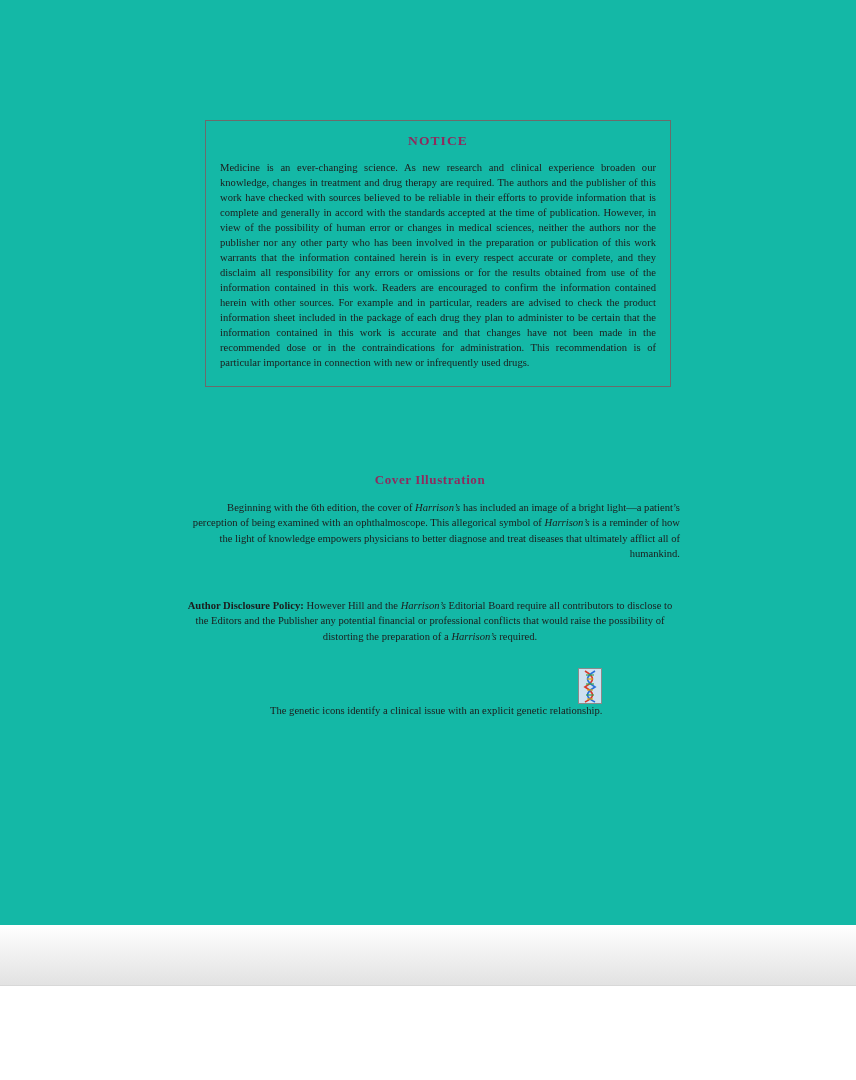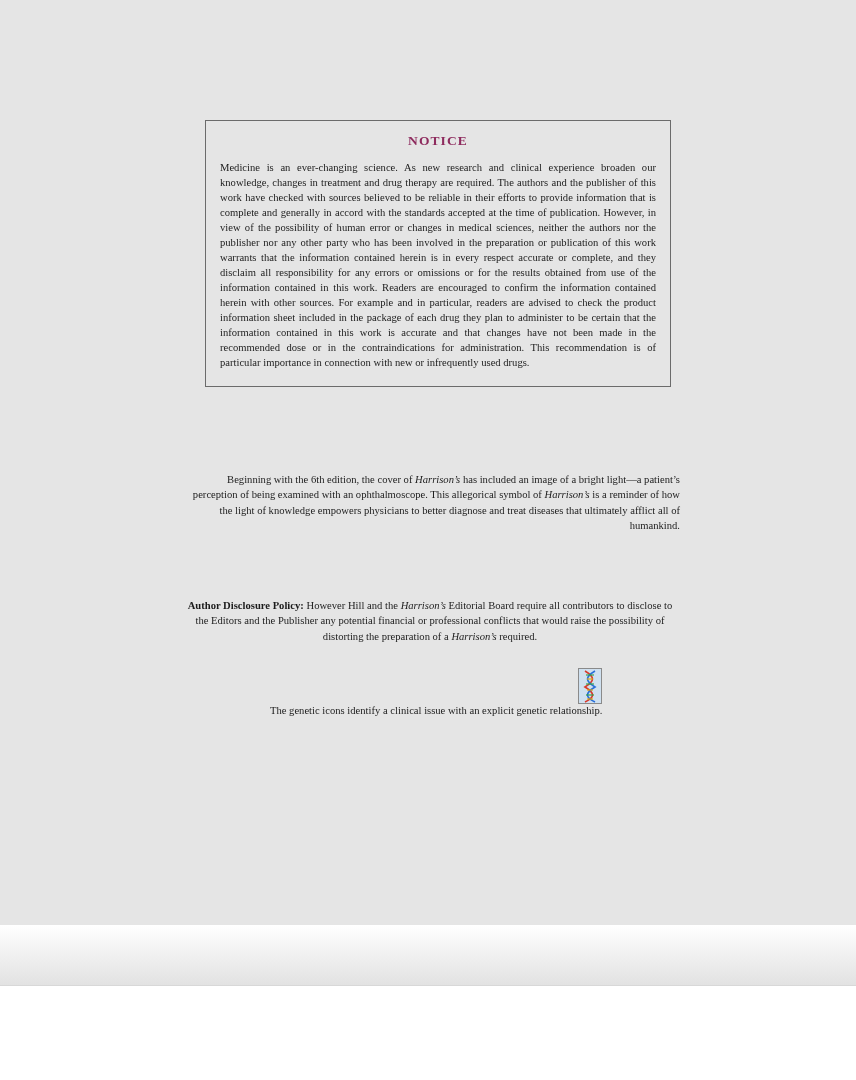--- a/index.html
+++ b/index.html
@@ -15,21 +15,21 @@
     position: relative;
     overflow: hidden;
   }
 
   .page {
     position: absolute;
     left: 0;
     top: 0;
     width: 856px;
     height: 985px;
-    background: #e5e5e5;
+    background: #14b8a6;
   }
 
   
   .notice-box {
     position: absolute;
     left: 205px;
     top: 120px;
     width: 466px;
     border: 1px solid #6b6b6b;
     box-sizing: border-box;
@@ -145,20 +145,21 @@
 <body>
 
 <div class="page">
 
   <div class="notice-box">
     <div class="notice-title">NOTICE</div>
     <div class="notice-body">Medicine is an ever-changing science. As new research and clinical experience broaden our knowledge, changes in treatment and drug therapy are required. The authors and the publisher of this work have checked with sources believed to be reliable in their efforts to provide information that is complete and generally in accord with the standards accepted at the time of publication. However, in view of the possibility of human error or changes in medical sciences, neither the authors nor the publisher nor any other party who has been involved in the preparation or publication of this work warrants that the information contained herein is in every respect accurate or complete, and they disclaim all responsibility for any errors or omissions or for the results obtained from use of the information contained in this work. Readers are encouraged to confirm the information contained herein with other sources. For example and in particular, readers are advised to check the product information sheet included in the package of each drug they plan to administer to be certain that the information contained in this work is accurate and that changes have not been made in the recommended dose or in the contraindications for administration. This recommendation is of particular importance in connection with new or infrequently used drugs.</div>
   </div>
 
   <div class="cover-section">
+    <div class="cover-title">Cover Illustration</div>
     <div class="cover-body">
       <span>Beginning with the 6th edition, the cover of </span><i>Harrison’s</i><span> has included an image of a bright light—a patient’s</span>
       <span>perception of being examined with an ophthalmoscope. This allegorical symbol of </span><i>Harrison’s</i><span> is a reminder of how</span>
       <span>the light of knowledge empowers physicians to better diagnose and treat diseases that ultimately afflict all</span>
       <span>of humankind.</span>
     </div>
   </div>
 
   <div class="disclosure">
     <b>Author Disclosure Policy:</b><span> However Hill and the </span><i>Harrison’s</i><span> Editorial Board require all contributors to disclose to the Editors and the Publisher any potential financial or professional conflicts that would raise the possibility of distorting the preparation of a </span><i>Harrison’s</i><span> required.</span>

